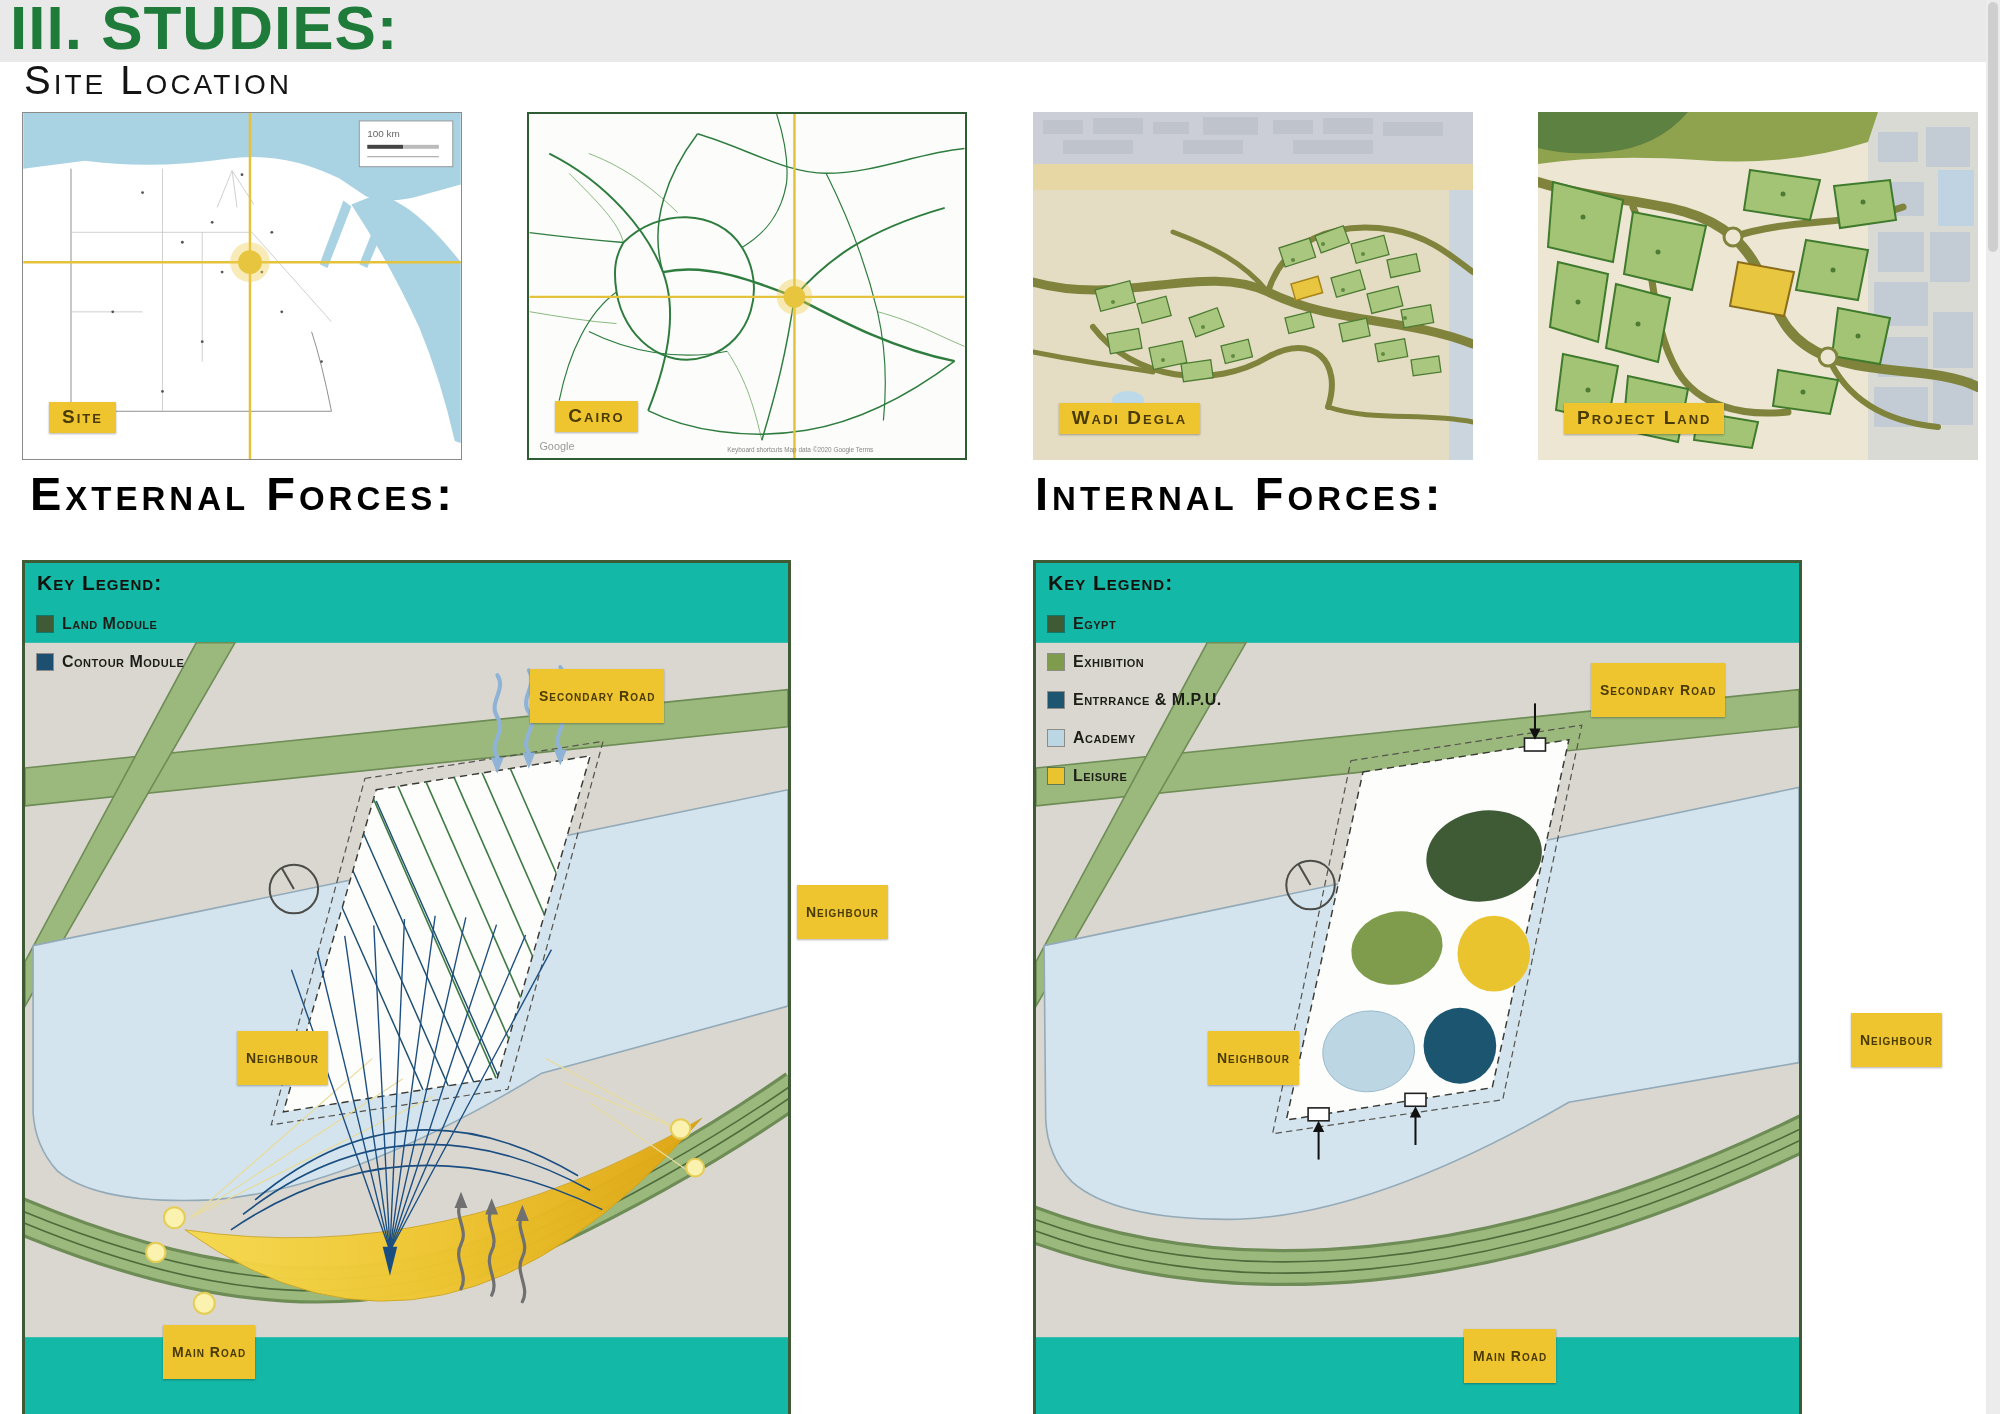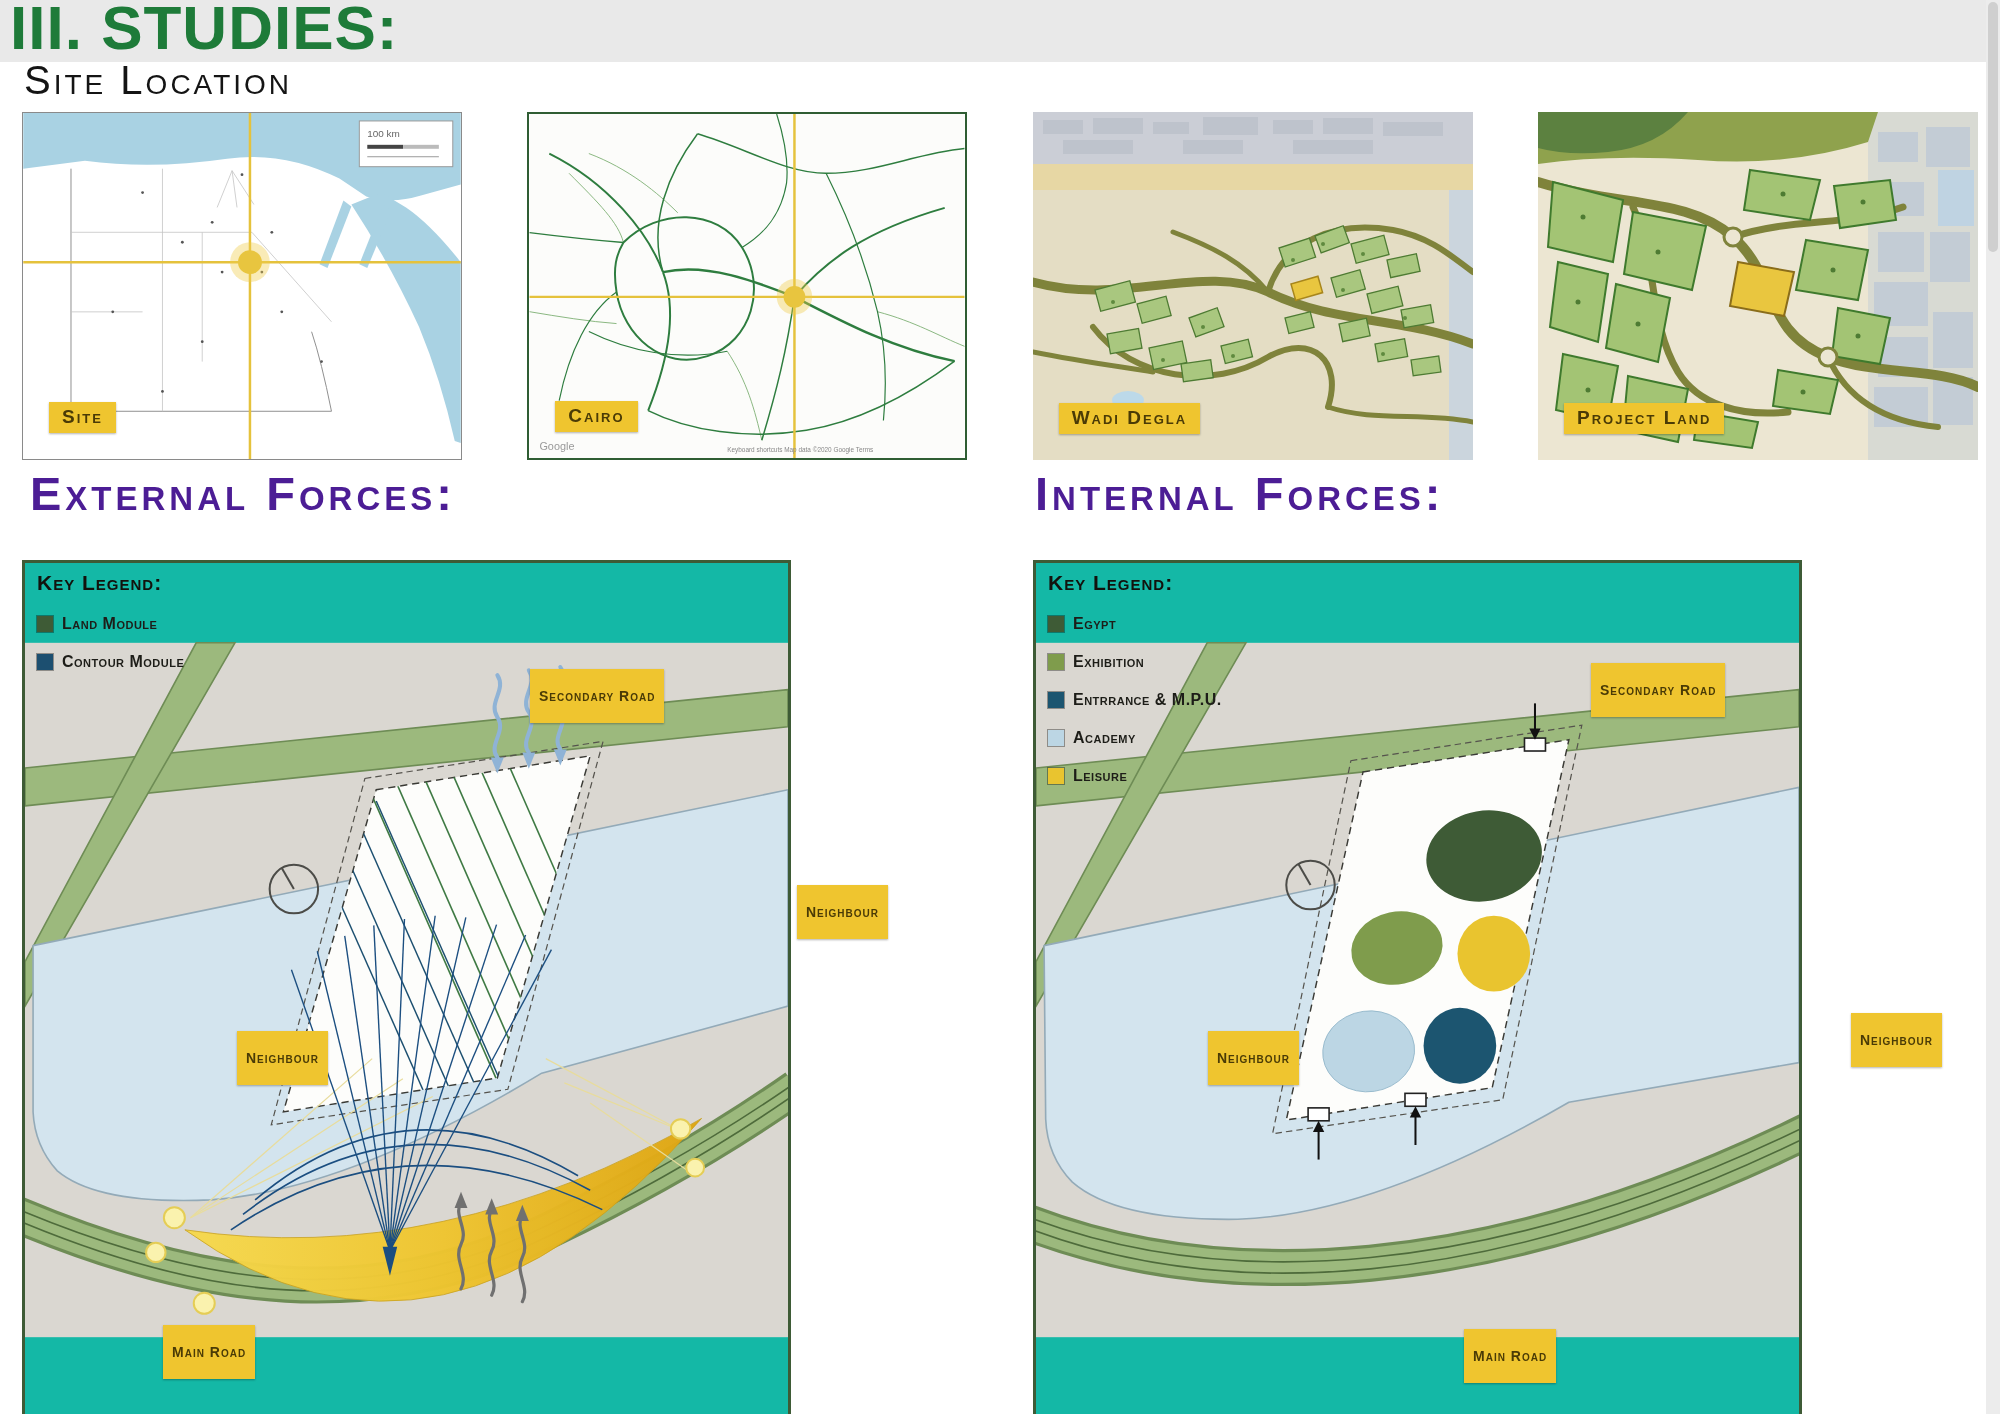--- a/index.html
+++ b/index.html
@@ -9,21 +9,21 @@
   .title-band{position:absolute;left:0;top:0;width:2000px;height:62px;background:#E9E9E9}
   .page-title{position:absolute;left:10px;top:-8px;font-size:62px;font-weight:bold;color:#1E7B39;letter-spacing:1px}
   .page-subtitle{position:absolute;left:24px;top:58px;font-size:40px;font-weight:normal;color:#141414;font-variant:small-caps;letter-spacing:3px}
   .maps-row{position:absolute;left:22px;top:112px;width:1956px;height:324px;display:flex;justify-content:space-between}
   .map{position:relative;width:440px;height:348px;flex:none;background:#fff}
   .map svg{width:100%;height:100%;display:block}
   .map--egypt{border:1px solid #8a8a8a}
   .map--cairo{border:2px solid #2F5D33}
   .badge{position:absolute;background:#EFC52F;color:#4A3B06;font-weight:bold;font-variant:small-caps;letter-spacing:1px;padding:18px 9px;font-size:14px;line-height:1.3;box-shadow:0 1px 2px rgba(0,0,0,.3);white-space:nowrap}
   .map-badge{left:26px;bottom:26px;font-size:19px;padding:3px 13px;letter-spacing:2px}
-  .forces-heading{position:absolute;top:466px;font-size:47px;font-weight:bold;font-variant:small-caps;letter-spacing:4px;color:#4c1d95}
+  .forces-heading{position:absolute;top:466px;font-size:47px;font-weight:bold;font-variant:small-caps;letter-spacing:4px;color:#000000}
   #external-heading{left:30px}
   #internal-heading{left:1035px}
   .panel{position:absolute;top:560px;width:769px;height:860px;border:3px solid #3E5B36;background:#14b8a6}
   #panel-external{left:22px}
   #panel-internal{left:1033px}
   .panel > svg{position:absolute;left:0;top:0;width:100%;height:100%}
   .legend{position:absolute;left:12px;top:8px}
   .legend-title{font-size:21px;font-weight:bold;font-variant:small-caps;letter-spacing:1px;color:#12120d}
   .legend-item{display:flex;align-items:center;gap:9px;margin-top:20px}
   .legend-item .lbl{font-size:16px;font-weight:bold;font-variant:small-caps;letter-spacing:.5px;color:#1d1d18}

